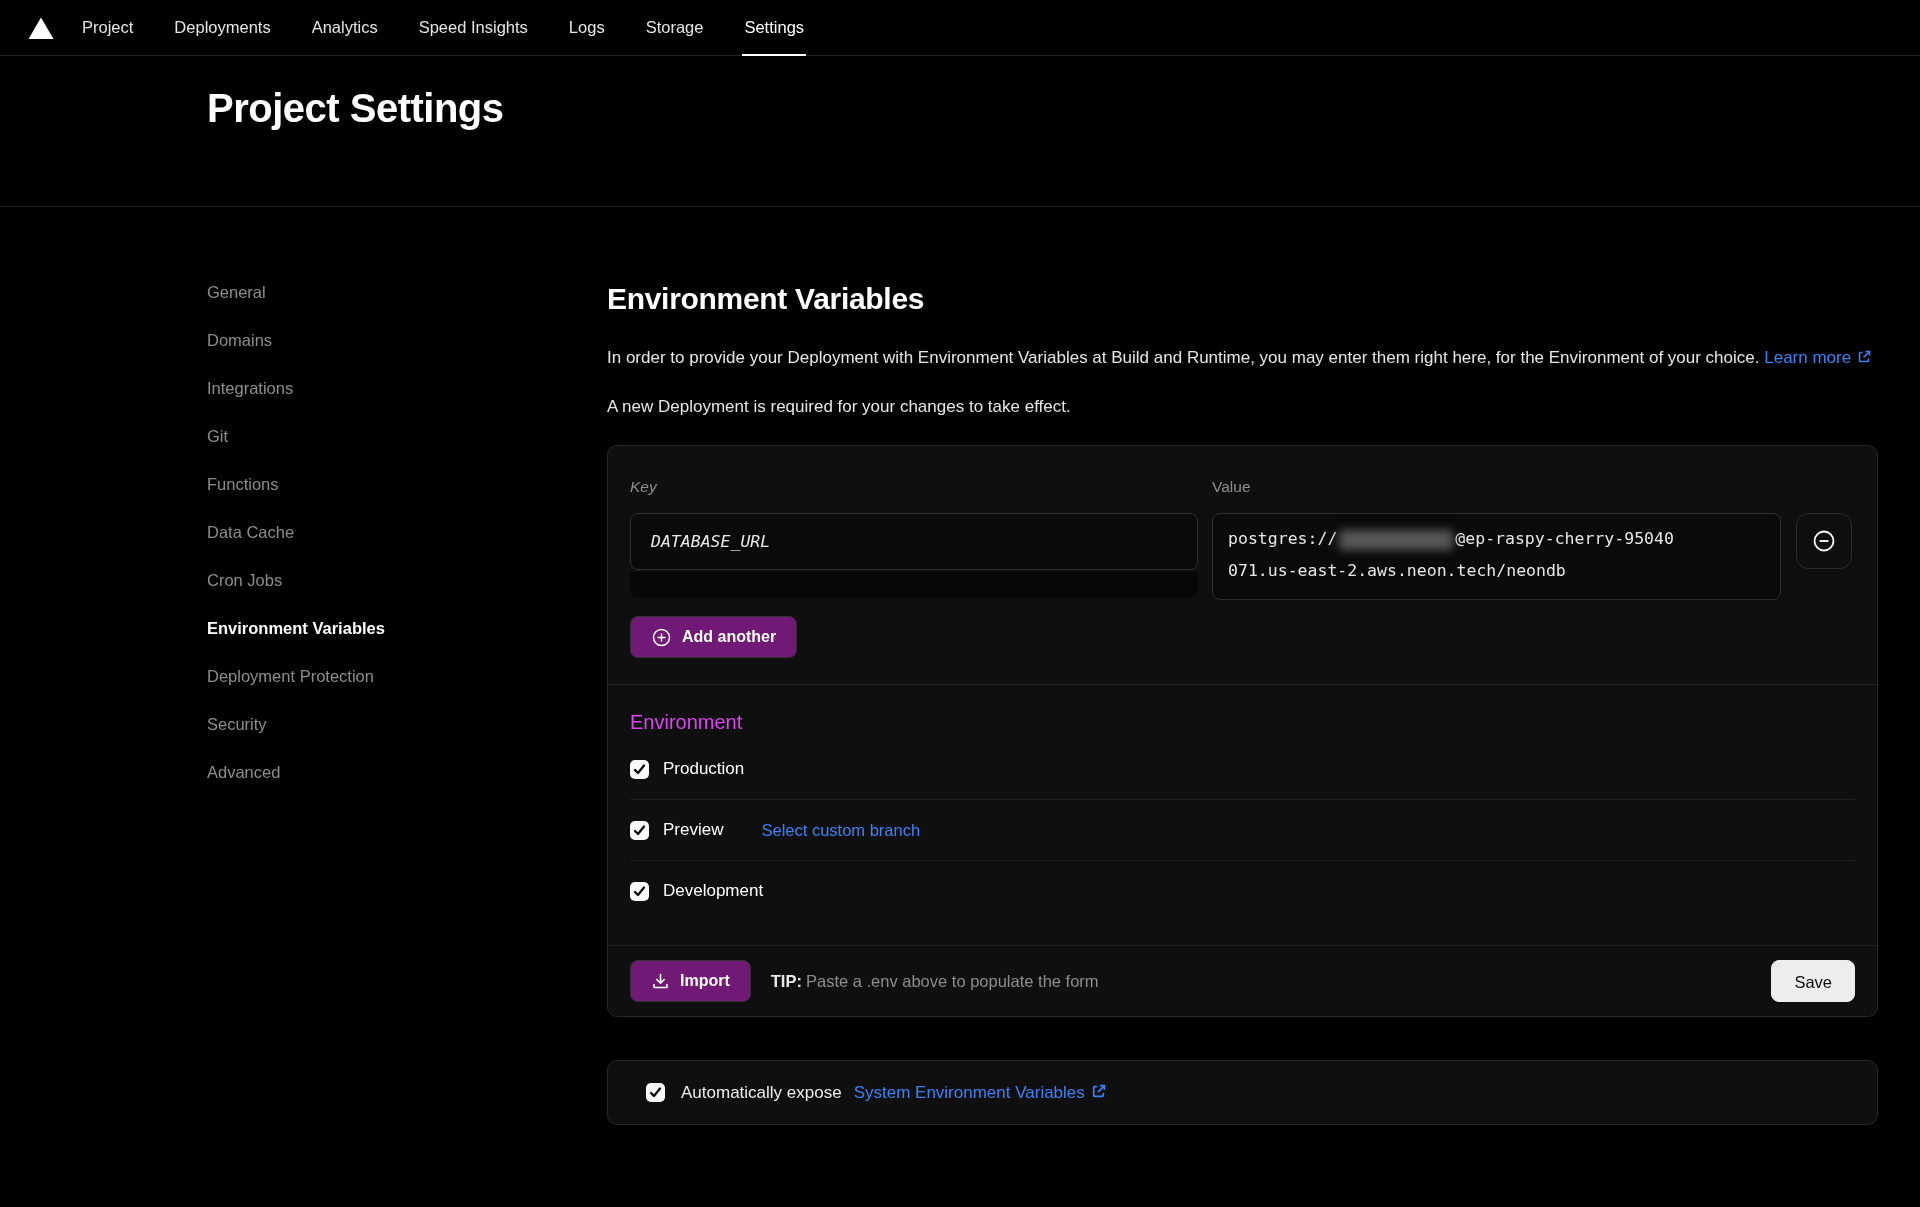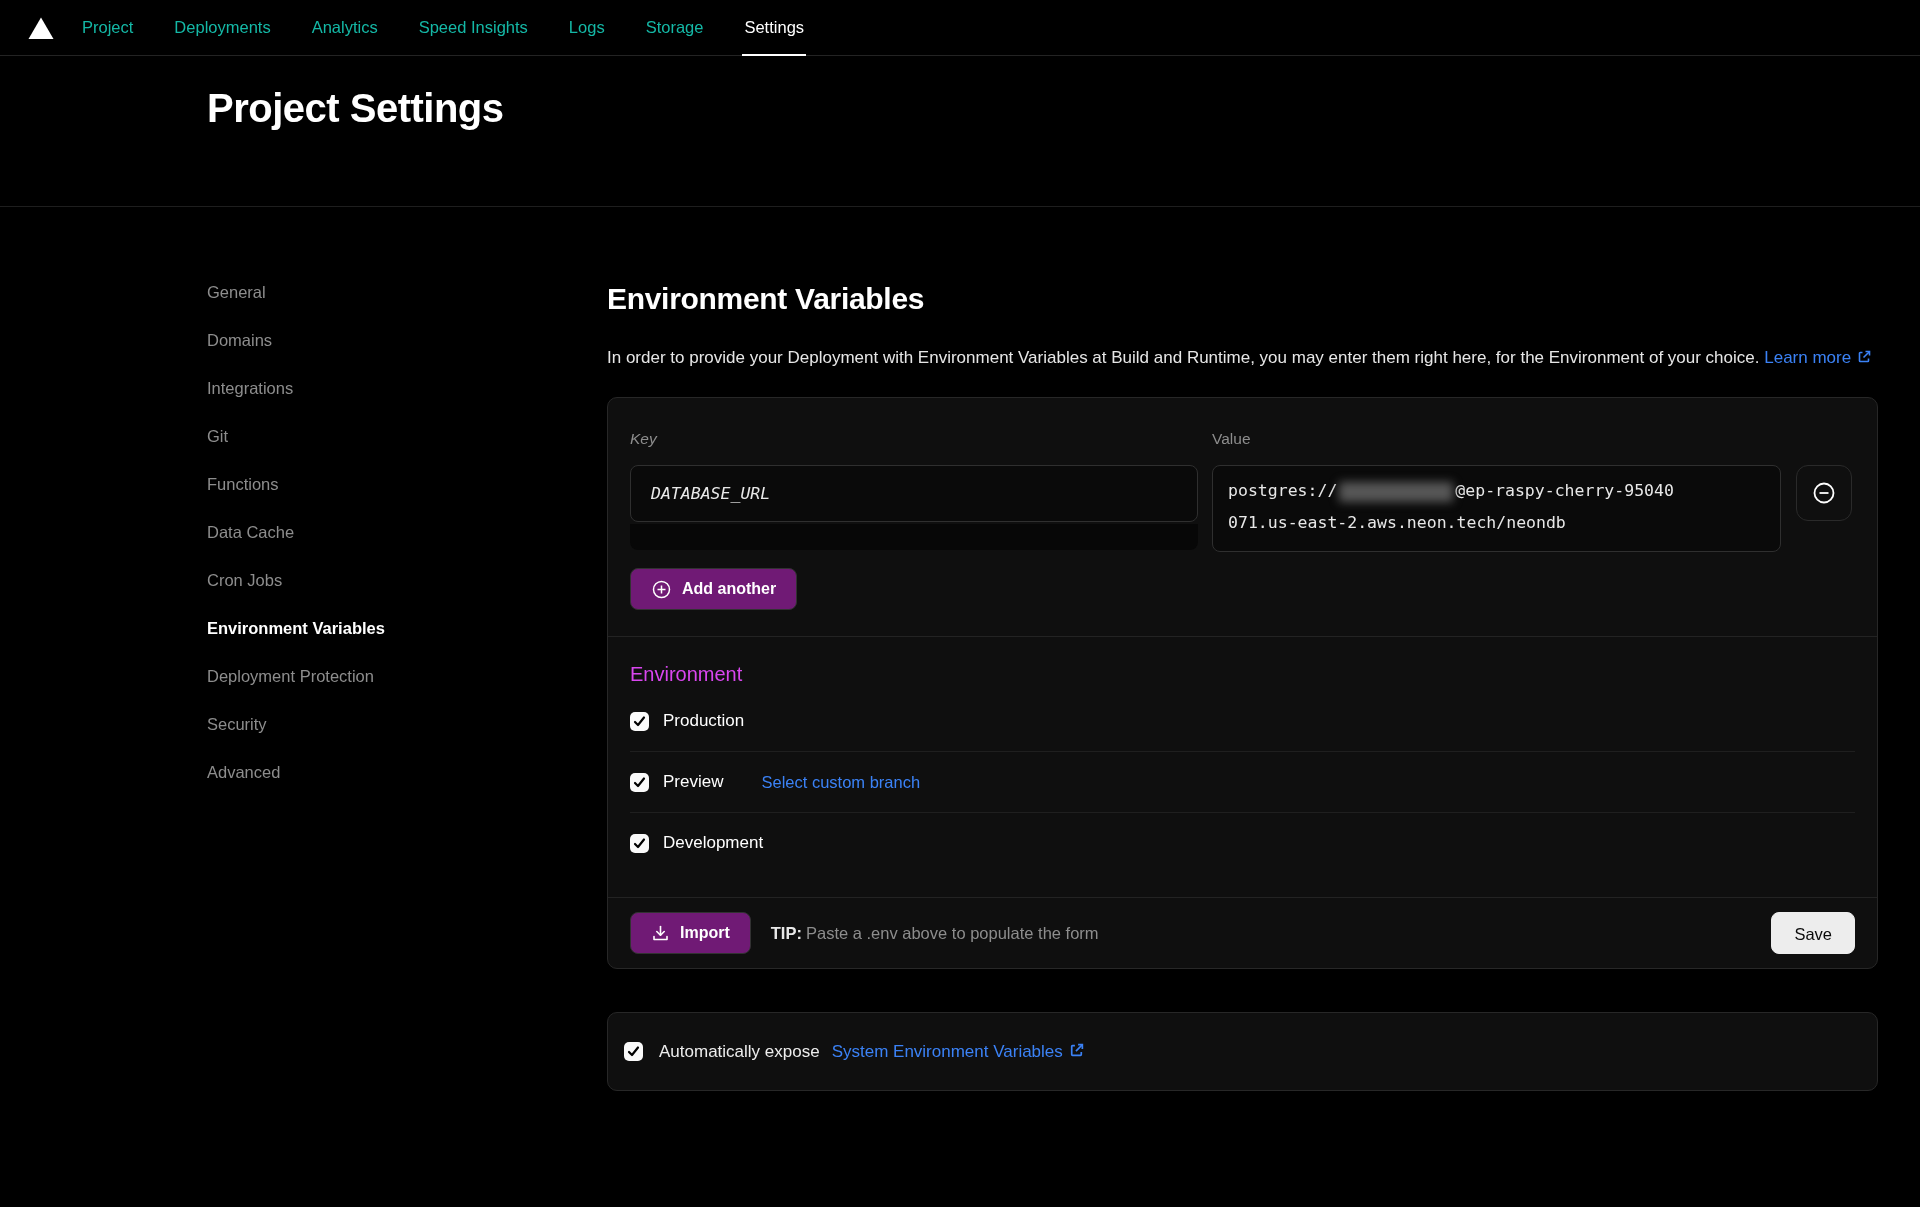--- a/index.html
+++ b/index.html
@@ -17,21 +17,21 @@
   .nav {
     height: 56px;
     display: flex; align-items: center;
     padding: 0 28px;
     border-bottom: 1px solid #232323;
   }
   .logo { margin-right: 28px; display: flex; align-items: center; }
   .nav-items { display: flex; height: 100%; gap: 41px; }
   .nav-item {
     display: flex; align-items: center;
-    color: #14b8a6; font-size: 16.5px;
+    color: #e5e5e5; font-size: 16.5px;
     position: relative; height: 100%;
     cursor: pointer;
   }
   .nav-item.active { color: #fff; font-weight: 400; }
   .nav-item.active::after {
     content: ""; position: absolute; left: -2px; right: -2px; bottom: -1px;
     height: 2px; background: #fff;
   }
 
   
@@ -129,23 +129,23 @@
     height: 42px; padding: 12px 22px;
     background: #ededed; color: #0a0a0a;
     border: 1px solid #ededed; border-radius: 8px;
     font-size: 16.5px; font-weight: 500;
     font-family: "Liberation Sans", sans-serif;
     cursor: pointer;
   }
 
   
   .expose-card {
-    margin-top: 43px; height: 79px;
+    margin-top: 43px; height: 65px;
     display: flex; align-items: center; gap: 16px;
-    padding: 0 16px; font-size: 17px; color: #ededed;
+    padding: 0 38px; font-size: 17px; color: #ededed;
   }
   .expose-card .blue { margin-left: -4px; }
 </style>
 </head>
 <body>
 
 <nav class="nav">
   <span class="logo">
     <svg width="26" height="24" viewBox="0 0 26 24">
         <path d="M13 1.5L25.5 23H.5z" fill="#fff"></path>
@@ -187,20 +187,21 @@
 
     <p class="desc">
       <span>In order to provide your Deployment with Environment Variables at Build and Runtime, you may enter them right here, for the Environment of your choice.</span>
       <a class="blue"><span>Learn more</span><svg class="link-icon" width="16" height="16" viewBox="0 0 16 16" fill="none" stroke="#3b82f6" stroke-width="1.6">
             <path d="M6.5 3.5H4.2c-.4 0-.7.3-.7.7v7.6c0 .4.3.7.7.7h7.6c.4 0 .7-.3.7-.7V9.5"></path>
             <path d="M9.5 2.5h4v4"></path>
             <path d="M13.3 2.7L7.5 8.5"></path>
           </svg></a>
     </p>
 
+    <p class="note">A new Deployment is required for your changes to take effect.</p>
 
     <section class="card">
       <div class="card-inner">
         <div class="kv-row">
           <div class="key-col">
             <label class="field-label">Key</label>
             <div class="input key-input">
               <span>DATABASE_URL</span>
             </div>
             <div class="key-strip"></div>

